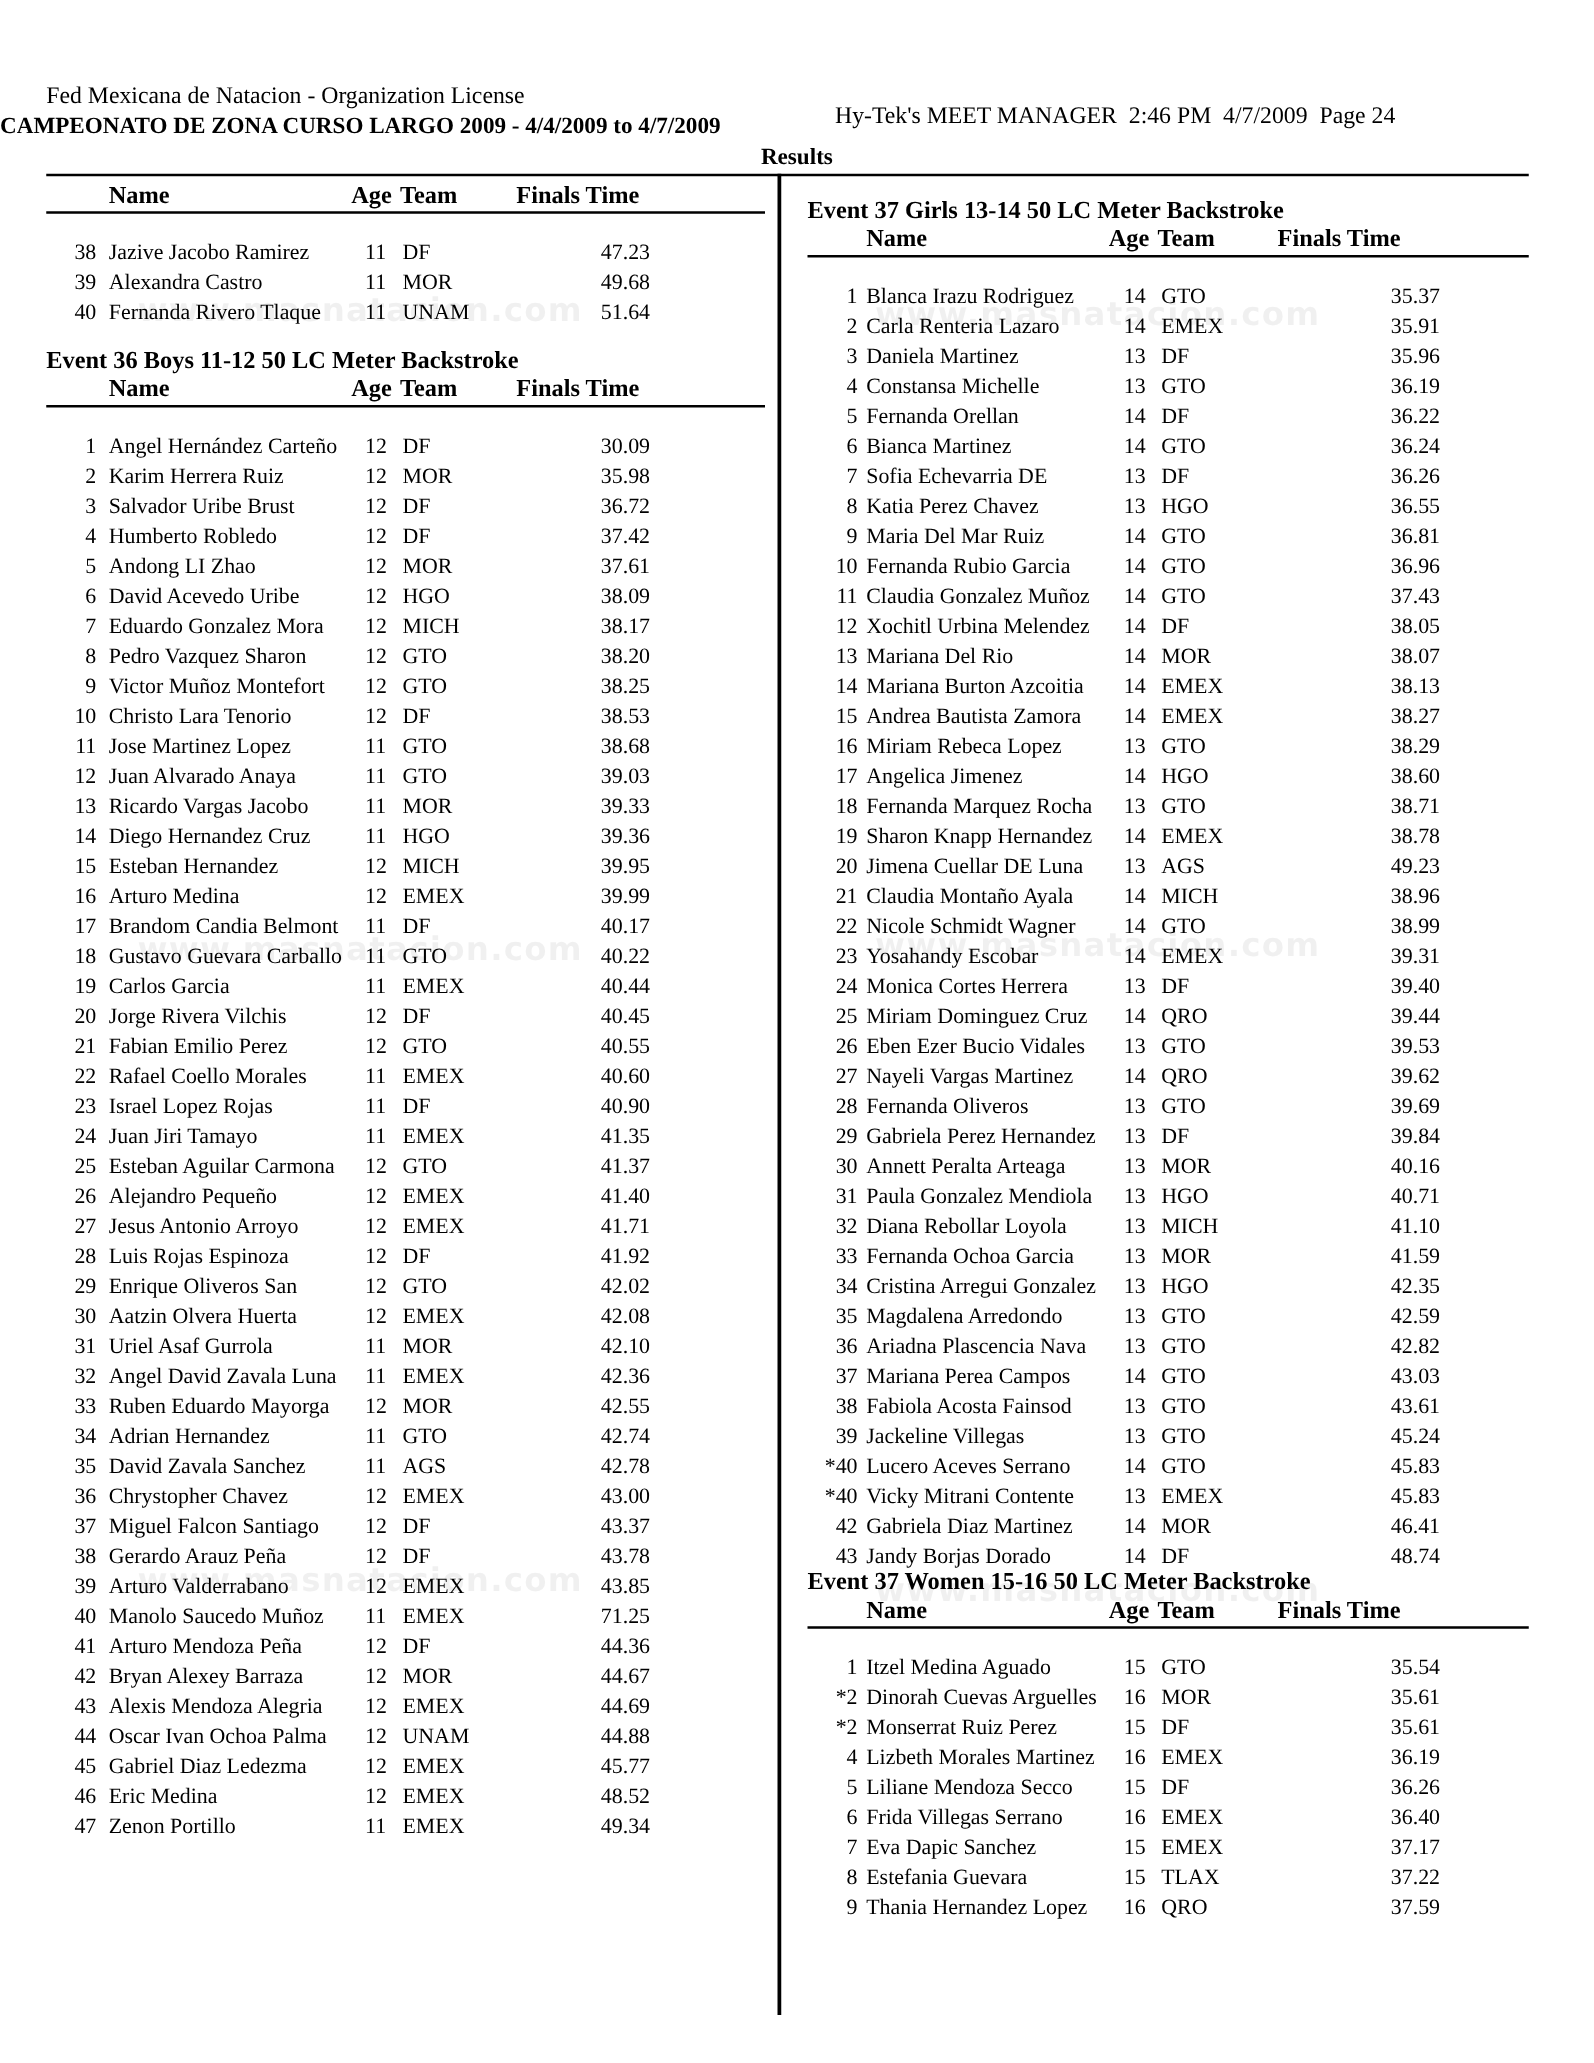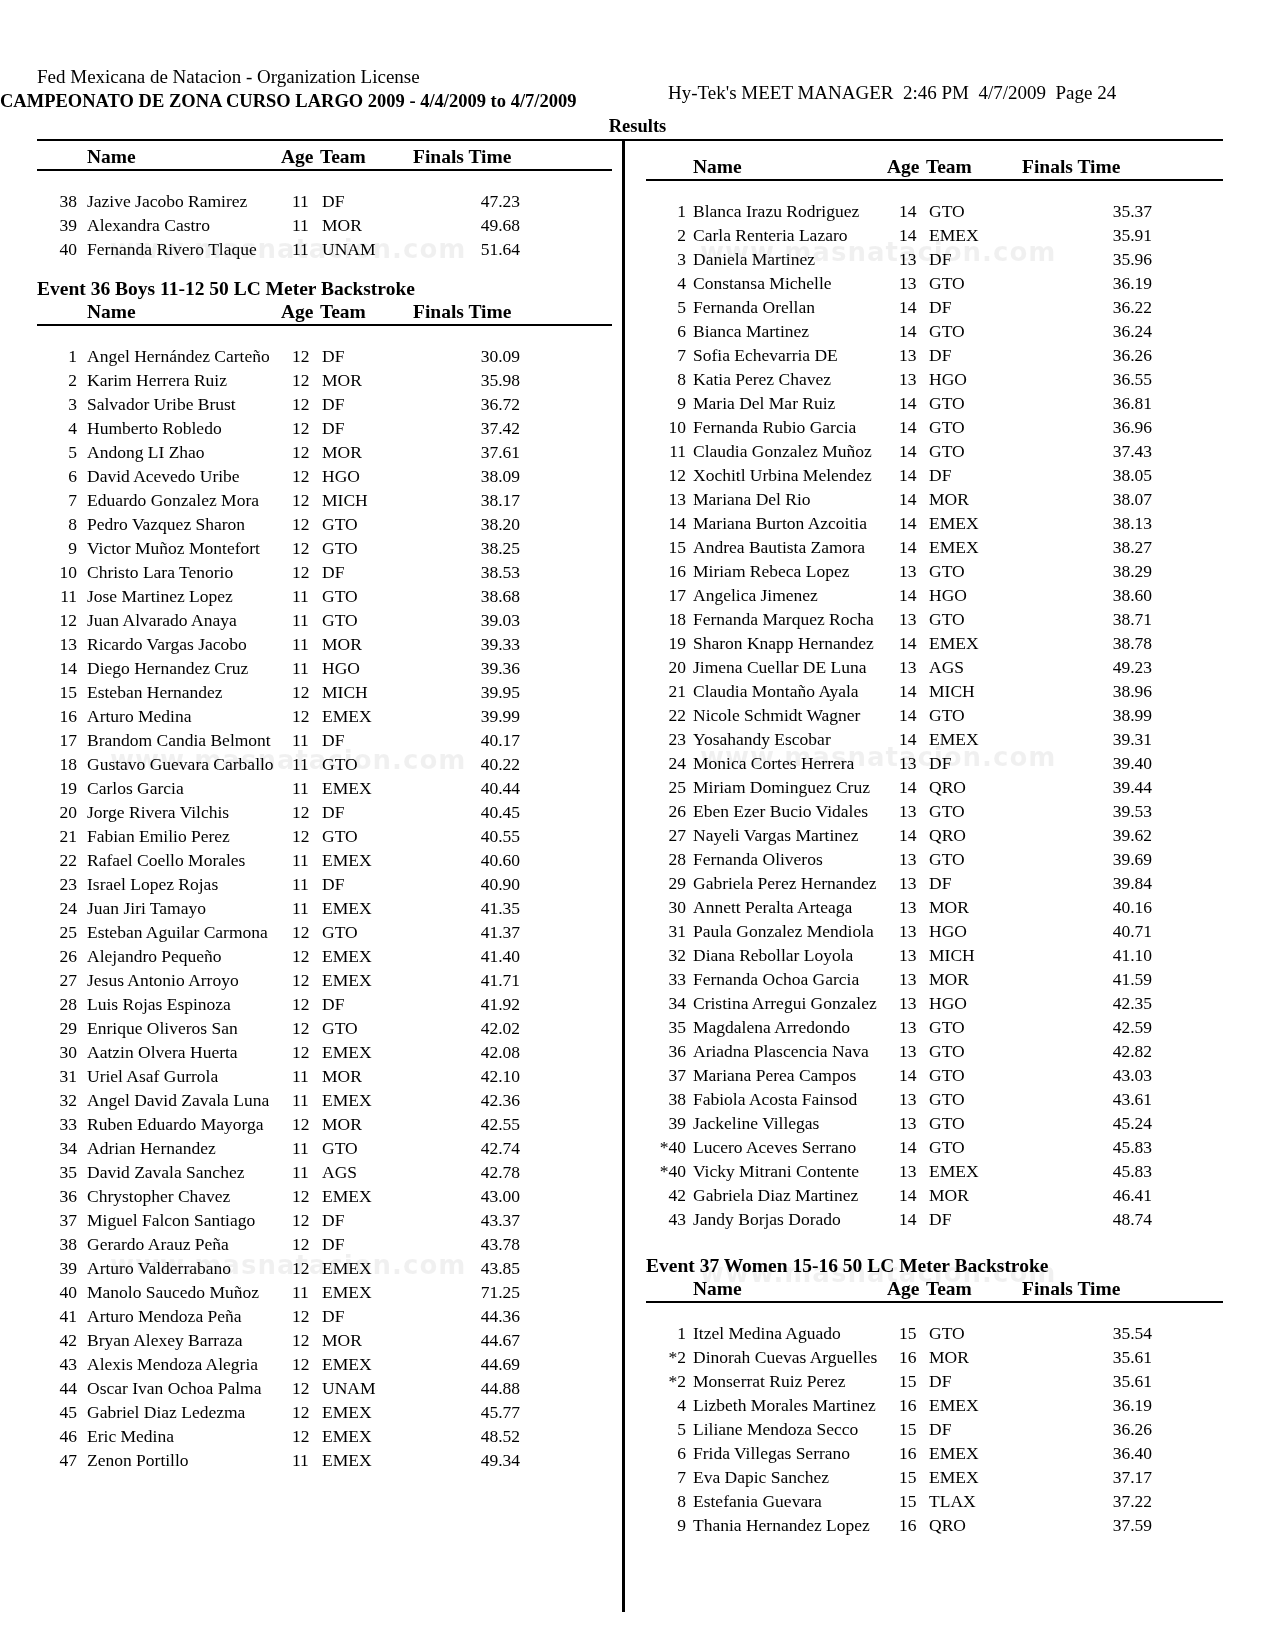--- a/index.html
+++ b/index.html
@@ -424,20 +424,21 @@
       <div class="row">
         <span class="place">47</span>
         <span class="name">Zenon Portillo</span>
         <span class="age">11</span>
         <span class="team">EMEX</span>
         <span class="time">49.34</span>
       </div>
     </div>
   </div>
 <div class="event R" style="left:646px; top:156px; width:577px;">
+    <div class="event-title">Event 37  Girls 13-14 50 LC Meter Backstroke</div>
     <div class="col-head">
       <span class="h-name">Name</span>
       <span class="h-age">Age</span>
       <span class="h-team">Team</span>
       <span class="h-time">Finals Time</span>
     </div>
     <div class="head-rule"></div>
     <div class="rows">
       <div class="row">
         <span class="place">1</span>

